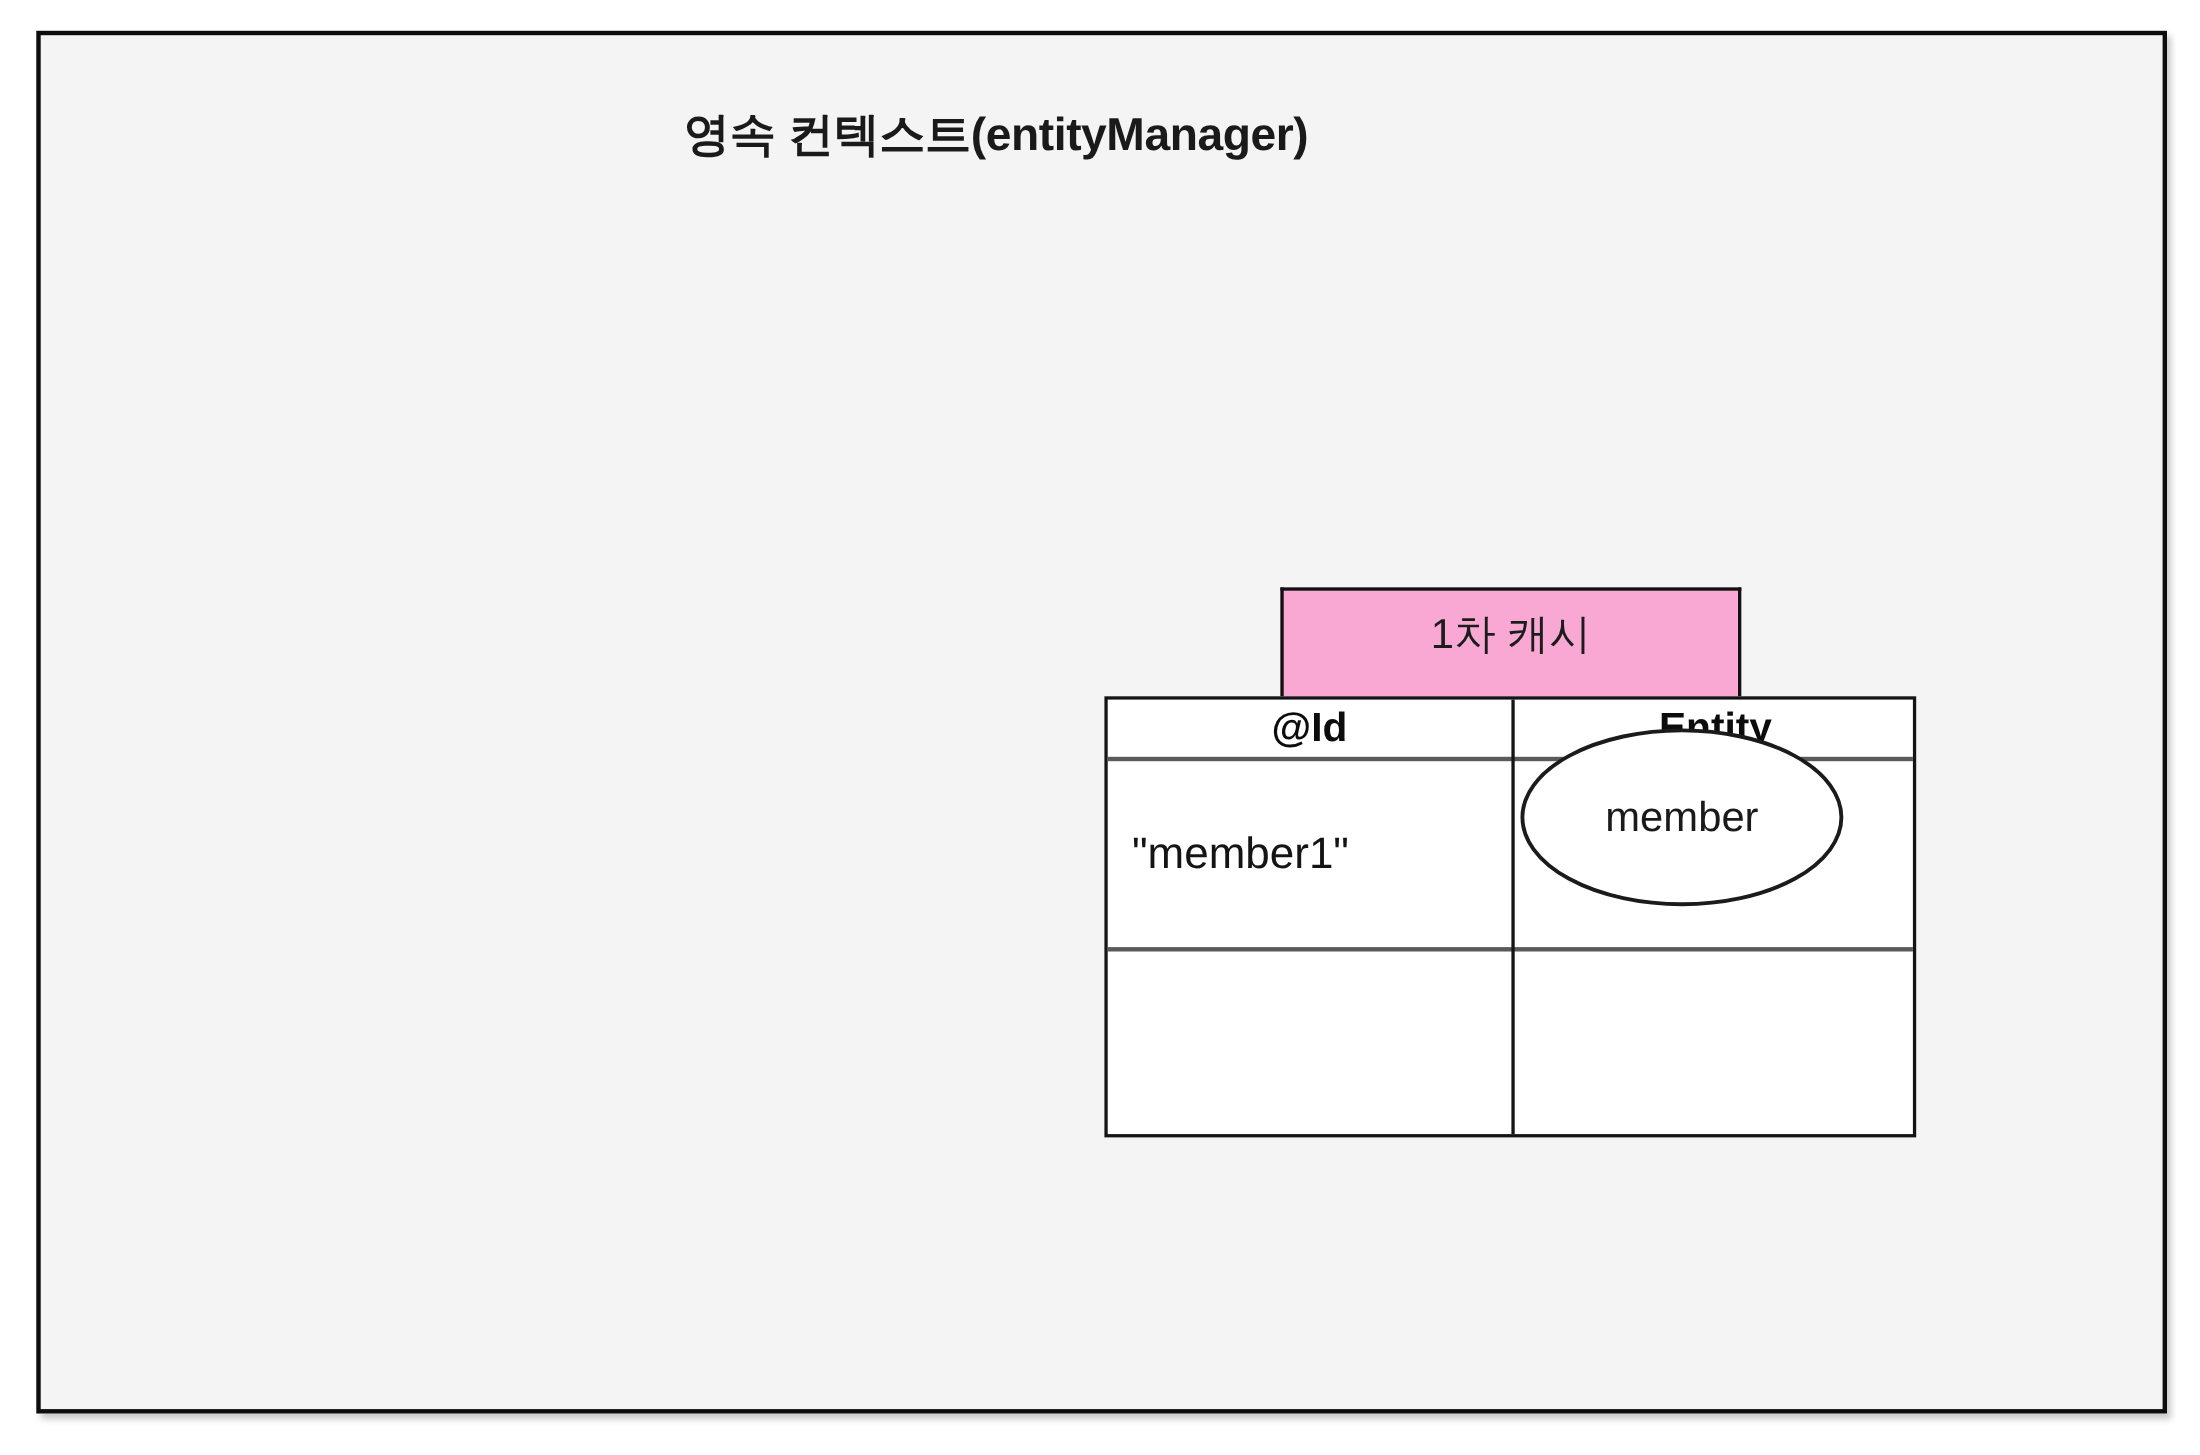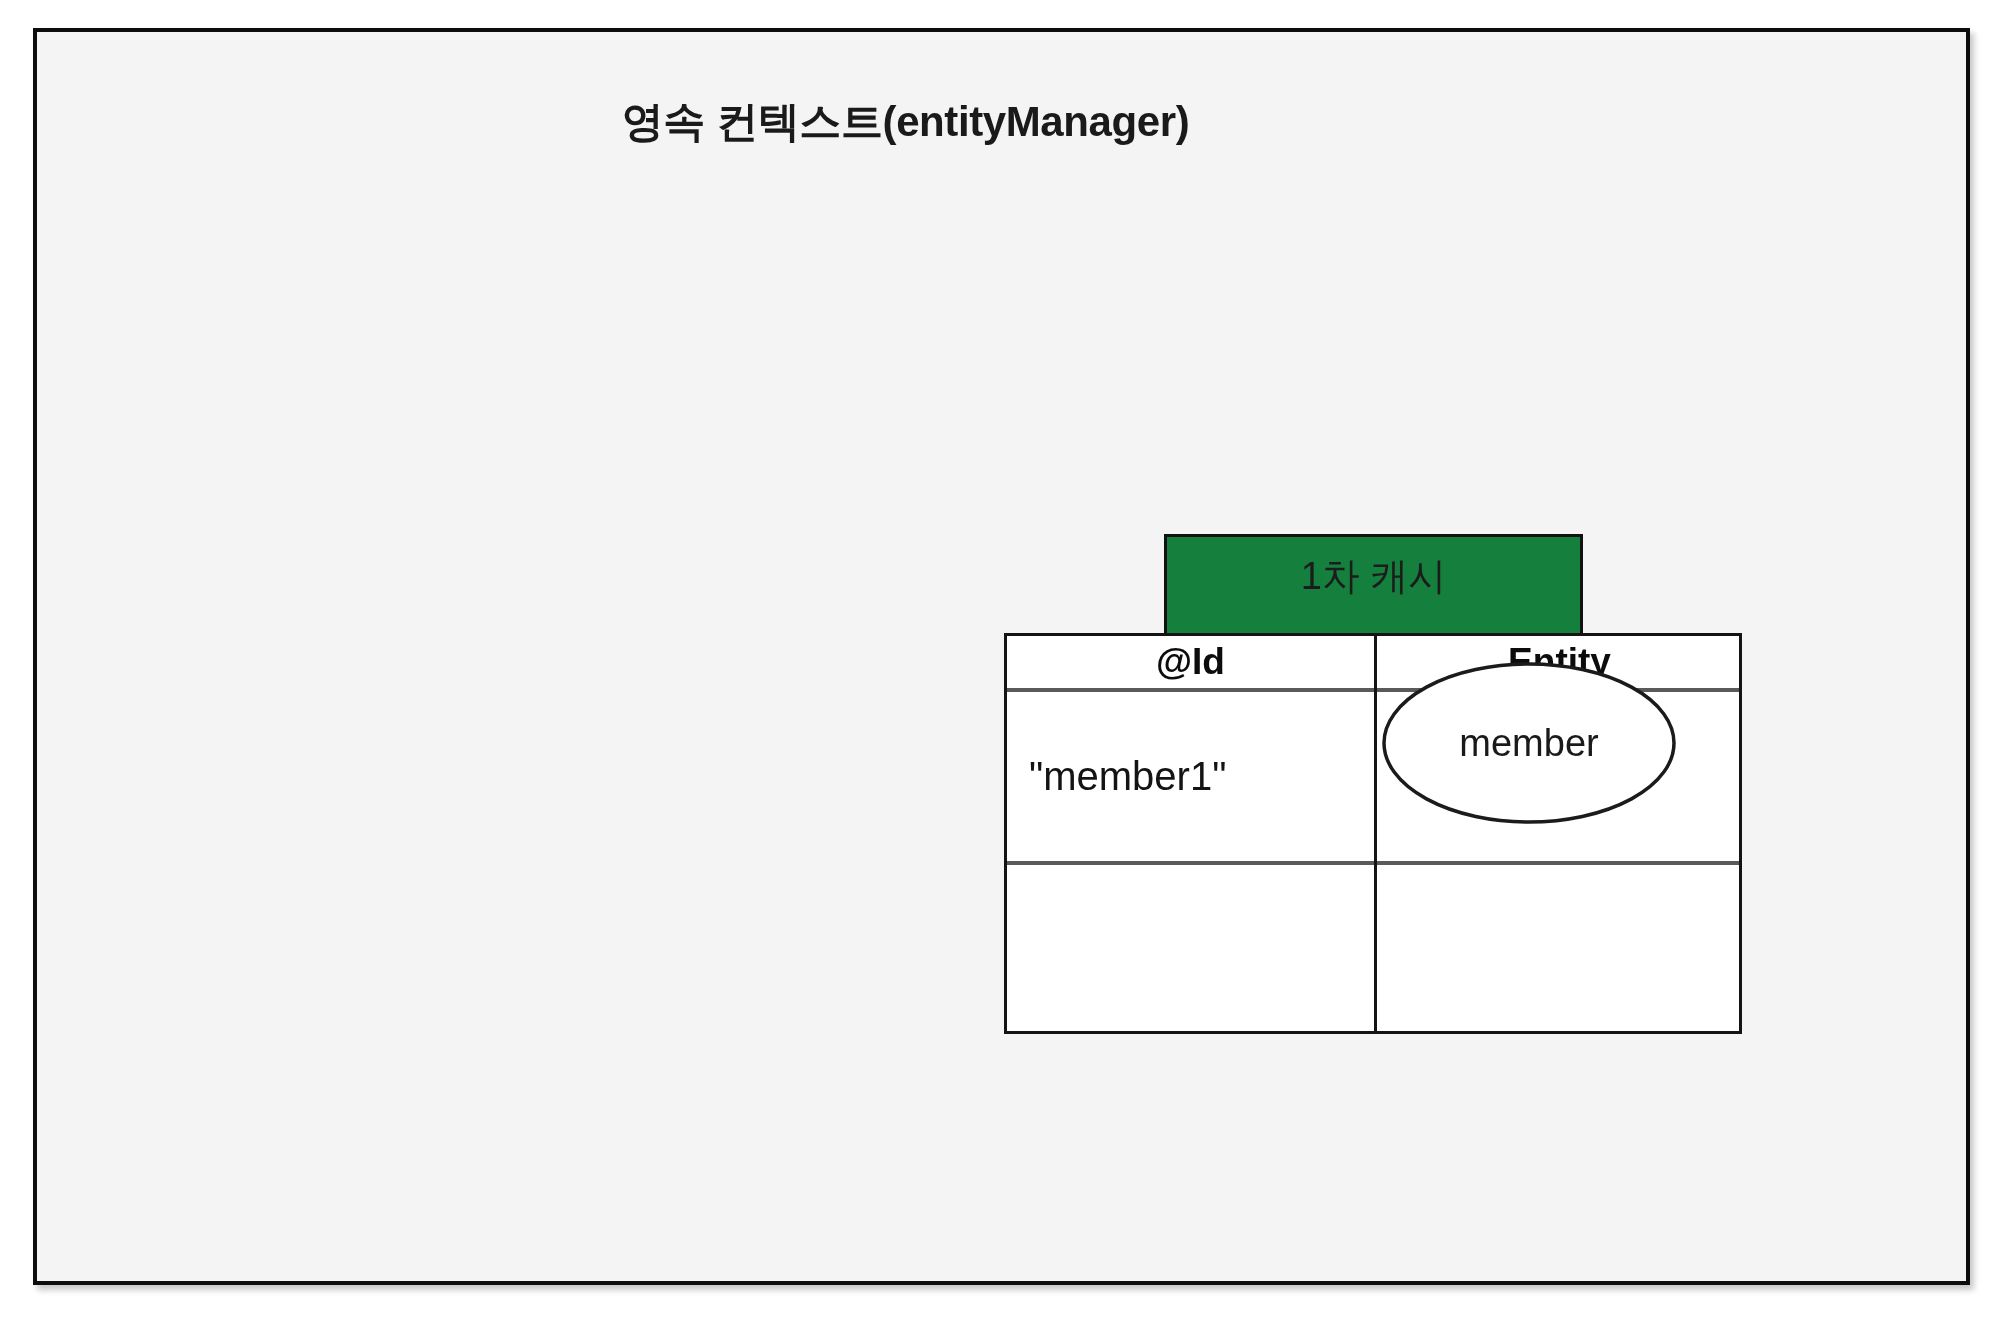--- a/index.html
+++ b/index.html
@@ -52,21 +52,21 @@
     margin-top: 12px;
   }
 
   
   .cache-tab {
     position: absolute;
     left: 1127px;
     top: 502px;
     width: 419px;
     height: 102px;
-    background: #15803d;
+    background: #f9a8d4;
     border: 3px solid #111111;
     border-bottom: none;
     box-sizing: border-box;
     z-index: 1;
   }
   .cache-tab-label {
     position: absolute;
     left: 0;
     top: 14px;
     width: 100%;

